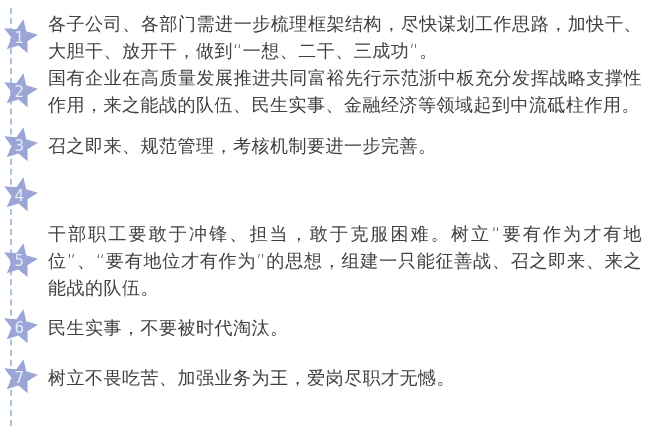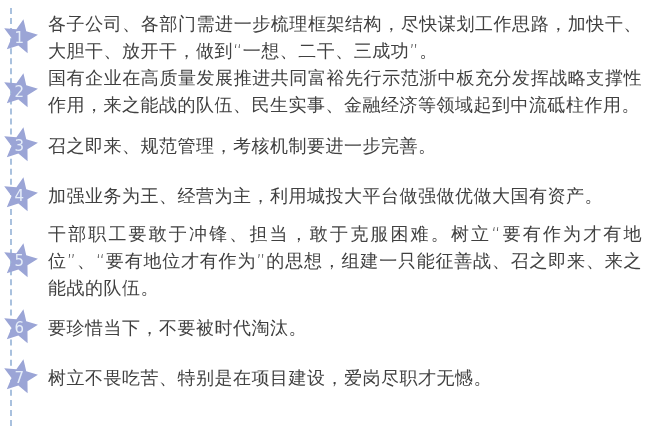--- a/index.html
+++ b/index.html
@@ -125,47 +125,46 @@
       <p class="text">召之即来、规范管理，考核机制要进一步完善。</p>
     </div>
 
     <div class="item">
       <div class="marker">
         <div class="star-box">
           <div class="star"></div>
           <span class="num">4</span>
         </div>
       </div>
-      <p class="text">加强业务为王、经营为主，利用城投大平台做强做优做大国有资产。</p>
     </div>
 
     <div class="item">
       <div class="marker">
         <div class="star-box">
           <div class="star"></div>
           <span class="num">5</span>
         </div>
       </div>
       <p class="text">干部职工要敢于冲锋、担当，敢于克服困难。树立“要有作为才有地位”、“要有地位才有作为”的思想，组建一只能征善战、召之即来、来之能战的队伍。</p>
     </div>
 
     <div class="item">
       <div class="marker">
         <div class="star-box">
           <div class="star"></div>
           <span class="num">6</span>
         </div>
       </div>
-      <p class="text">要珍惜当下，不要被时代淘汰。</p>
+      <p class="text">民生实事，不要被时代淘汰。</p>
     </div>
 
     <div class="item">
       <div class="marker">
         <div class="star-box">
           <div class="star"></div>
           <span class="num">7</span>
         </div>
       </div>
-      <p class="text">树立不畏吃苦、特别是在项目建设，爱岗尽职才无憾。</p>
+      <p class="text">树立不畏吃苦、加强业务为王，爱岗尽职才无憾。</p>
     </div>
 
   </div>
 </div>
 
 </body></html>

